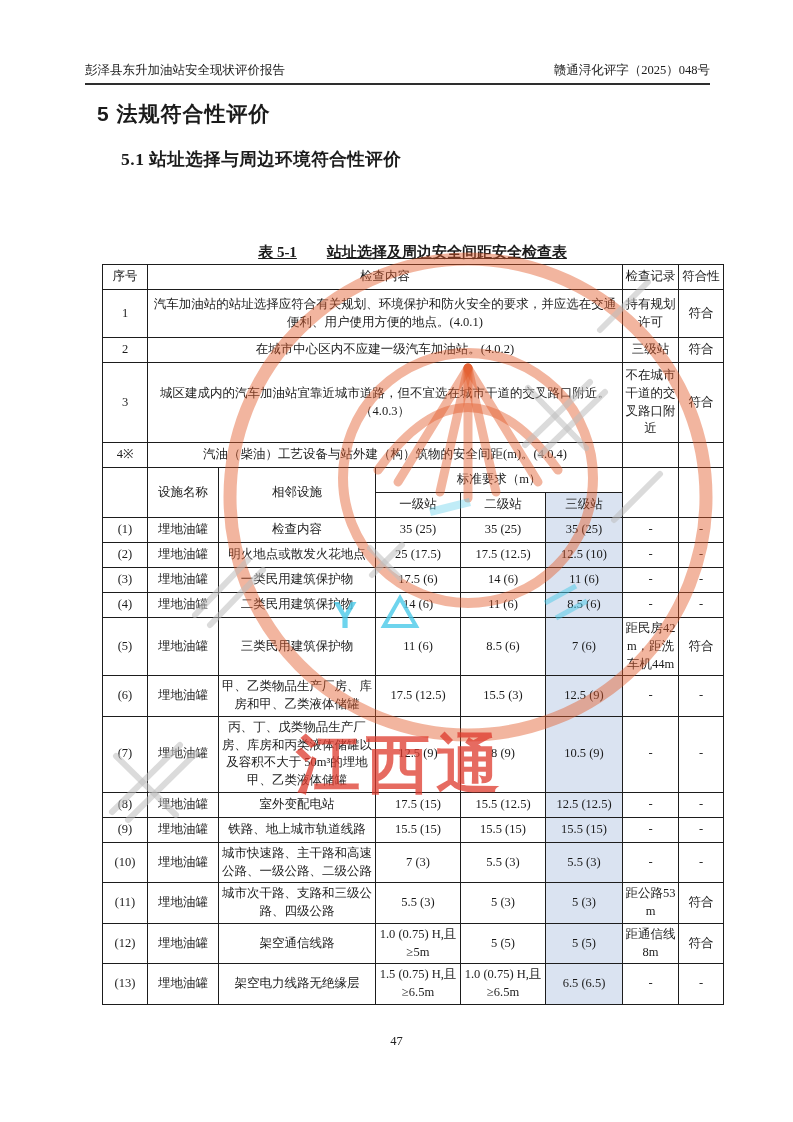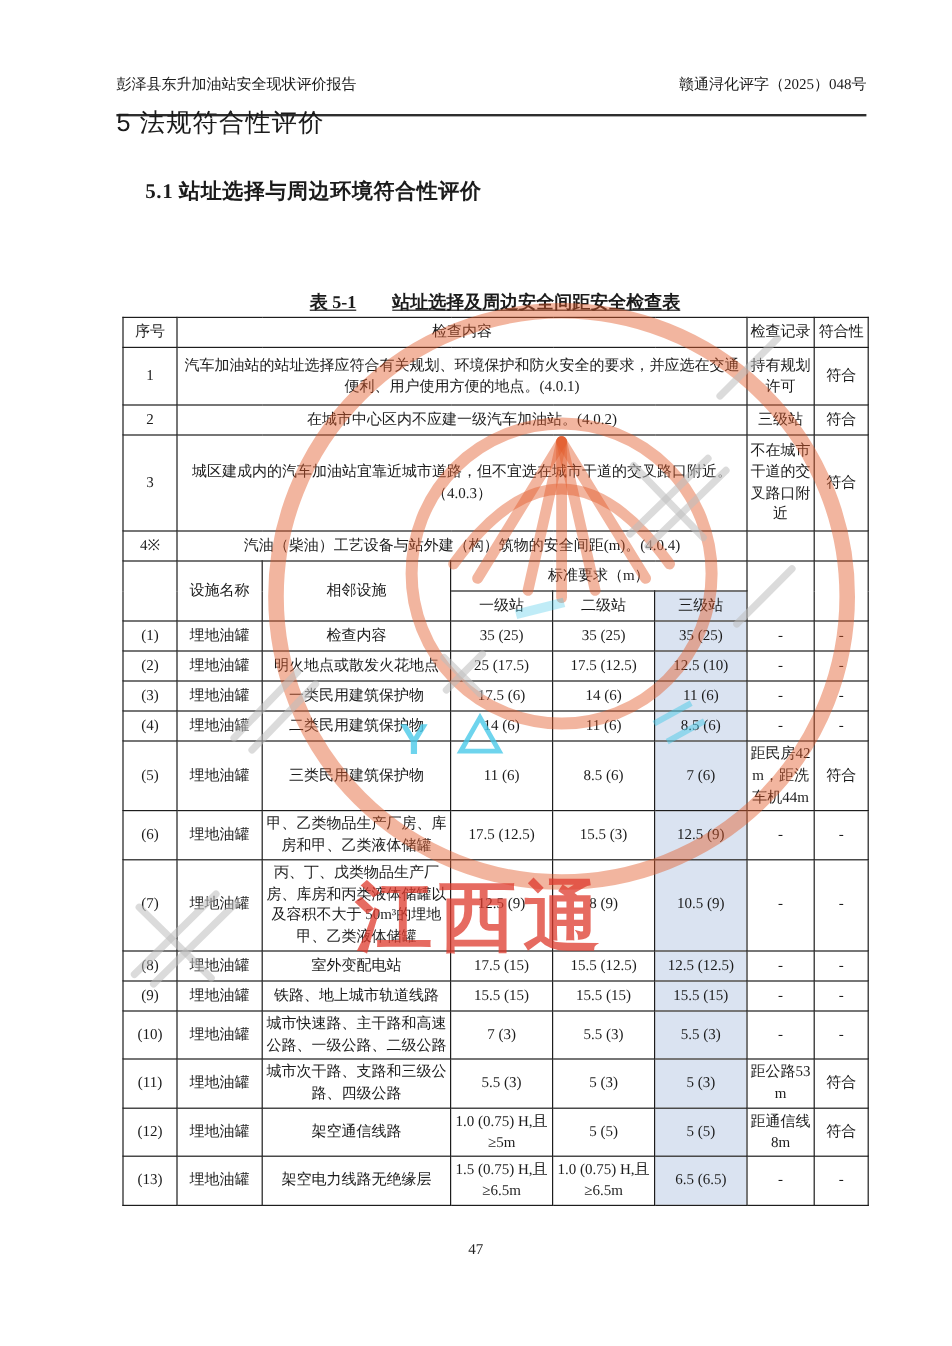--- a/index.html
+++ b/index.html
@@ -4,28 +4,28 @@
 <style>
   * { margin:0; padding:0; box-sizing:border-box; }
   html,body { background:#ffffff; }
   .page {
     position:relative; width:793px; height:1122px; margin:0 auto;
     background:#ffffff; overflow:hidden;
     font-family:"Liberation Serif", serif; color:#1b1b1b;
   }
   
   .running-header {
-    position:absolute; left:97px; top:62px; width:625px;
+    position:absolute; left:85px; top:62px; width:625px;
     display:flex; justify-content:space-between; align-items:flex-end;
-    font-size:12.5px; padding-bottom:16px; border-bottom:2px solid #2e2e2e;
+    font-size:12.5px; padding-bottom:4px; border-bottom:2px solid #2e2e2e;
   }
   .running-header .hdr-right { font-weight:normal; }
   
   .h1 {
-    position:absolute; left:97px; top:88px; font-size:21px; font-weight:normal;
+    position:absolute; left:97px; top:100px; font-size:21px; font-weight:bold;
     font-family:"Liberation Sans", sans-serif; letter-spacing:1px;
   }
   .h2 {
     position:absolute; left:97px; top:147px; font-size:17.5px; font-weight:bold;
     letter-spacing:0.5px;
     margin-left:24px;
   }
   .intro {
     position:absolute; left:97px; top:176px; width:627px;
     font-size:16.5px; line-height:2.0; text-align:justify; text-indent:2em;

